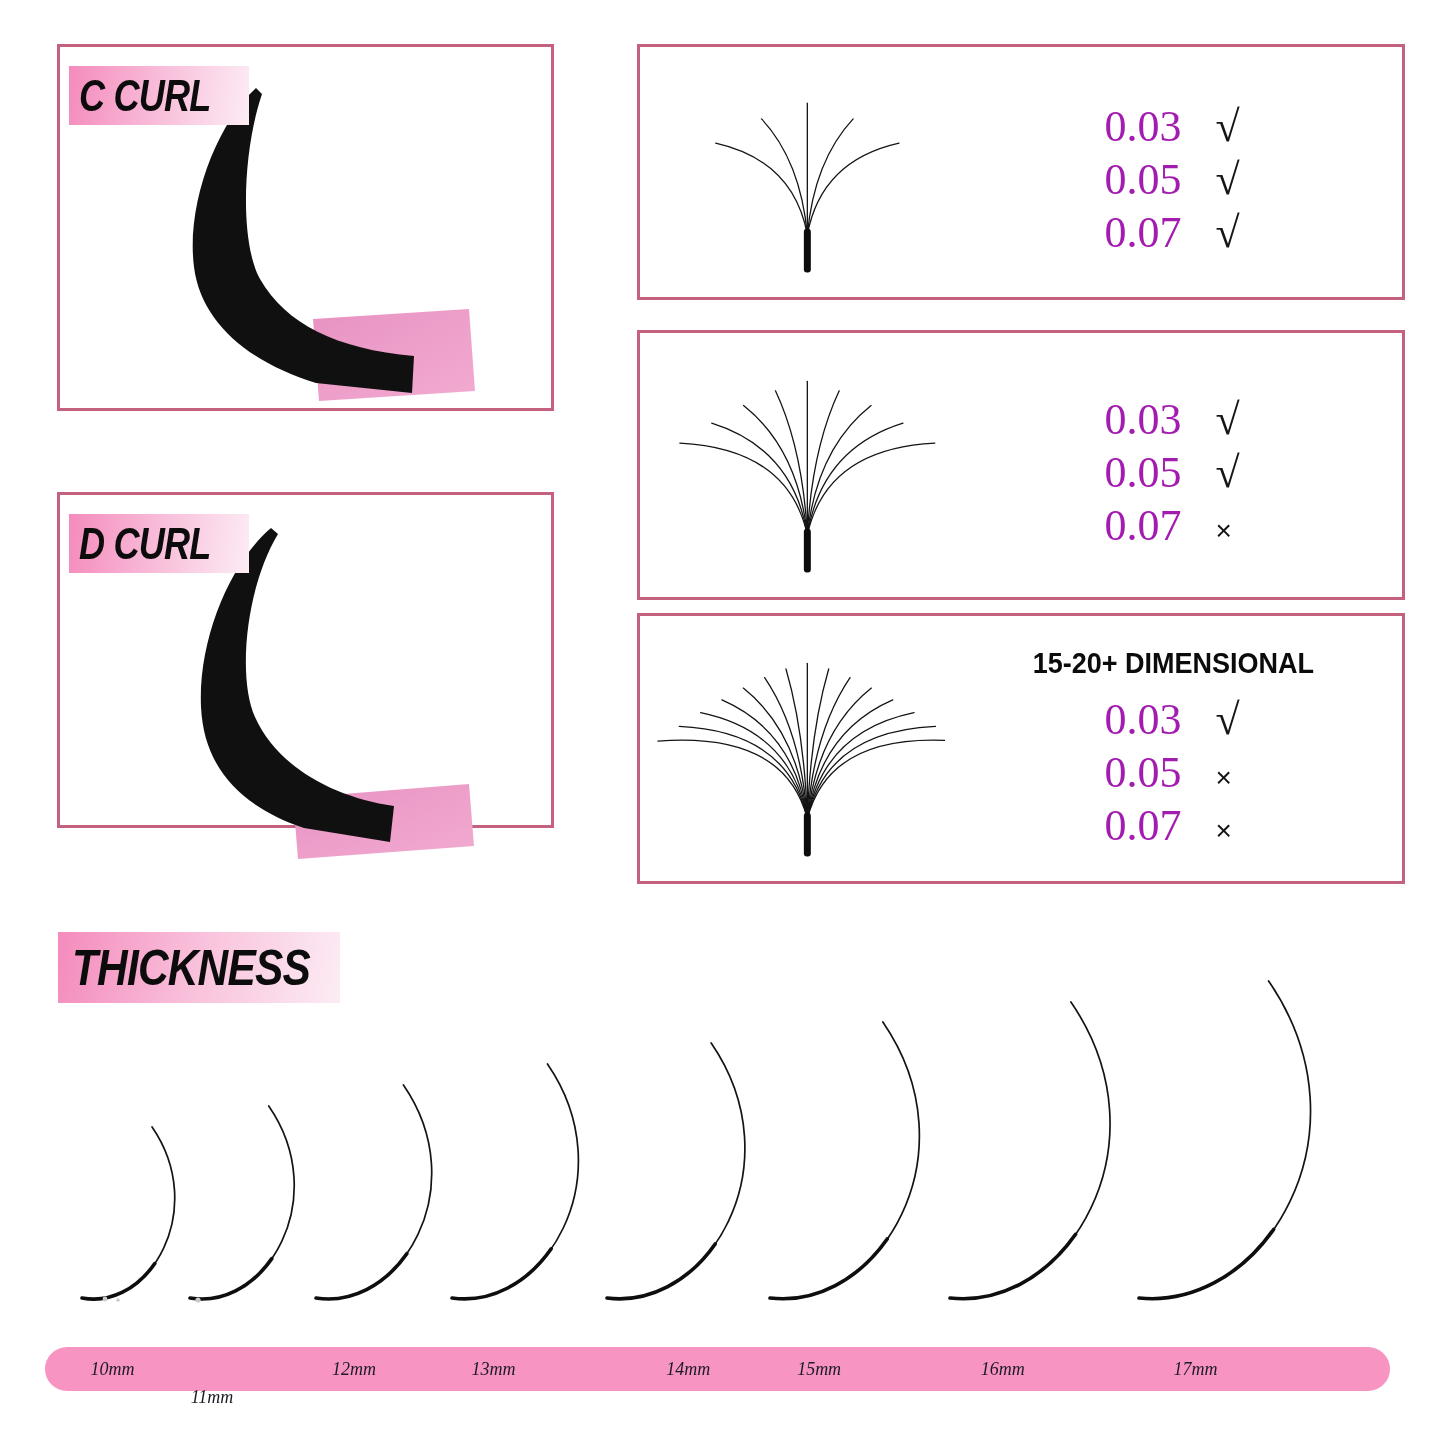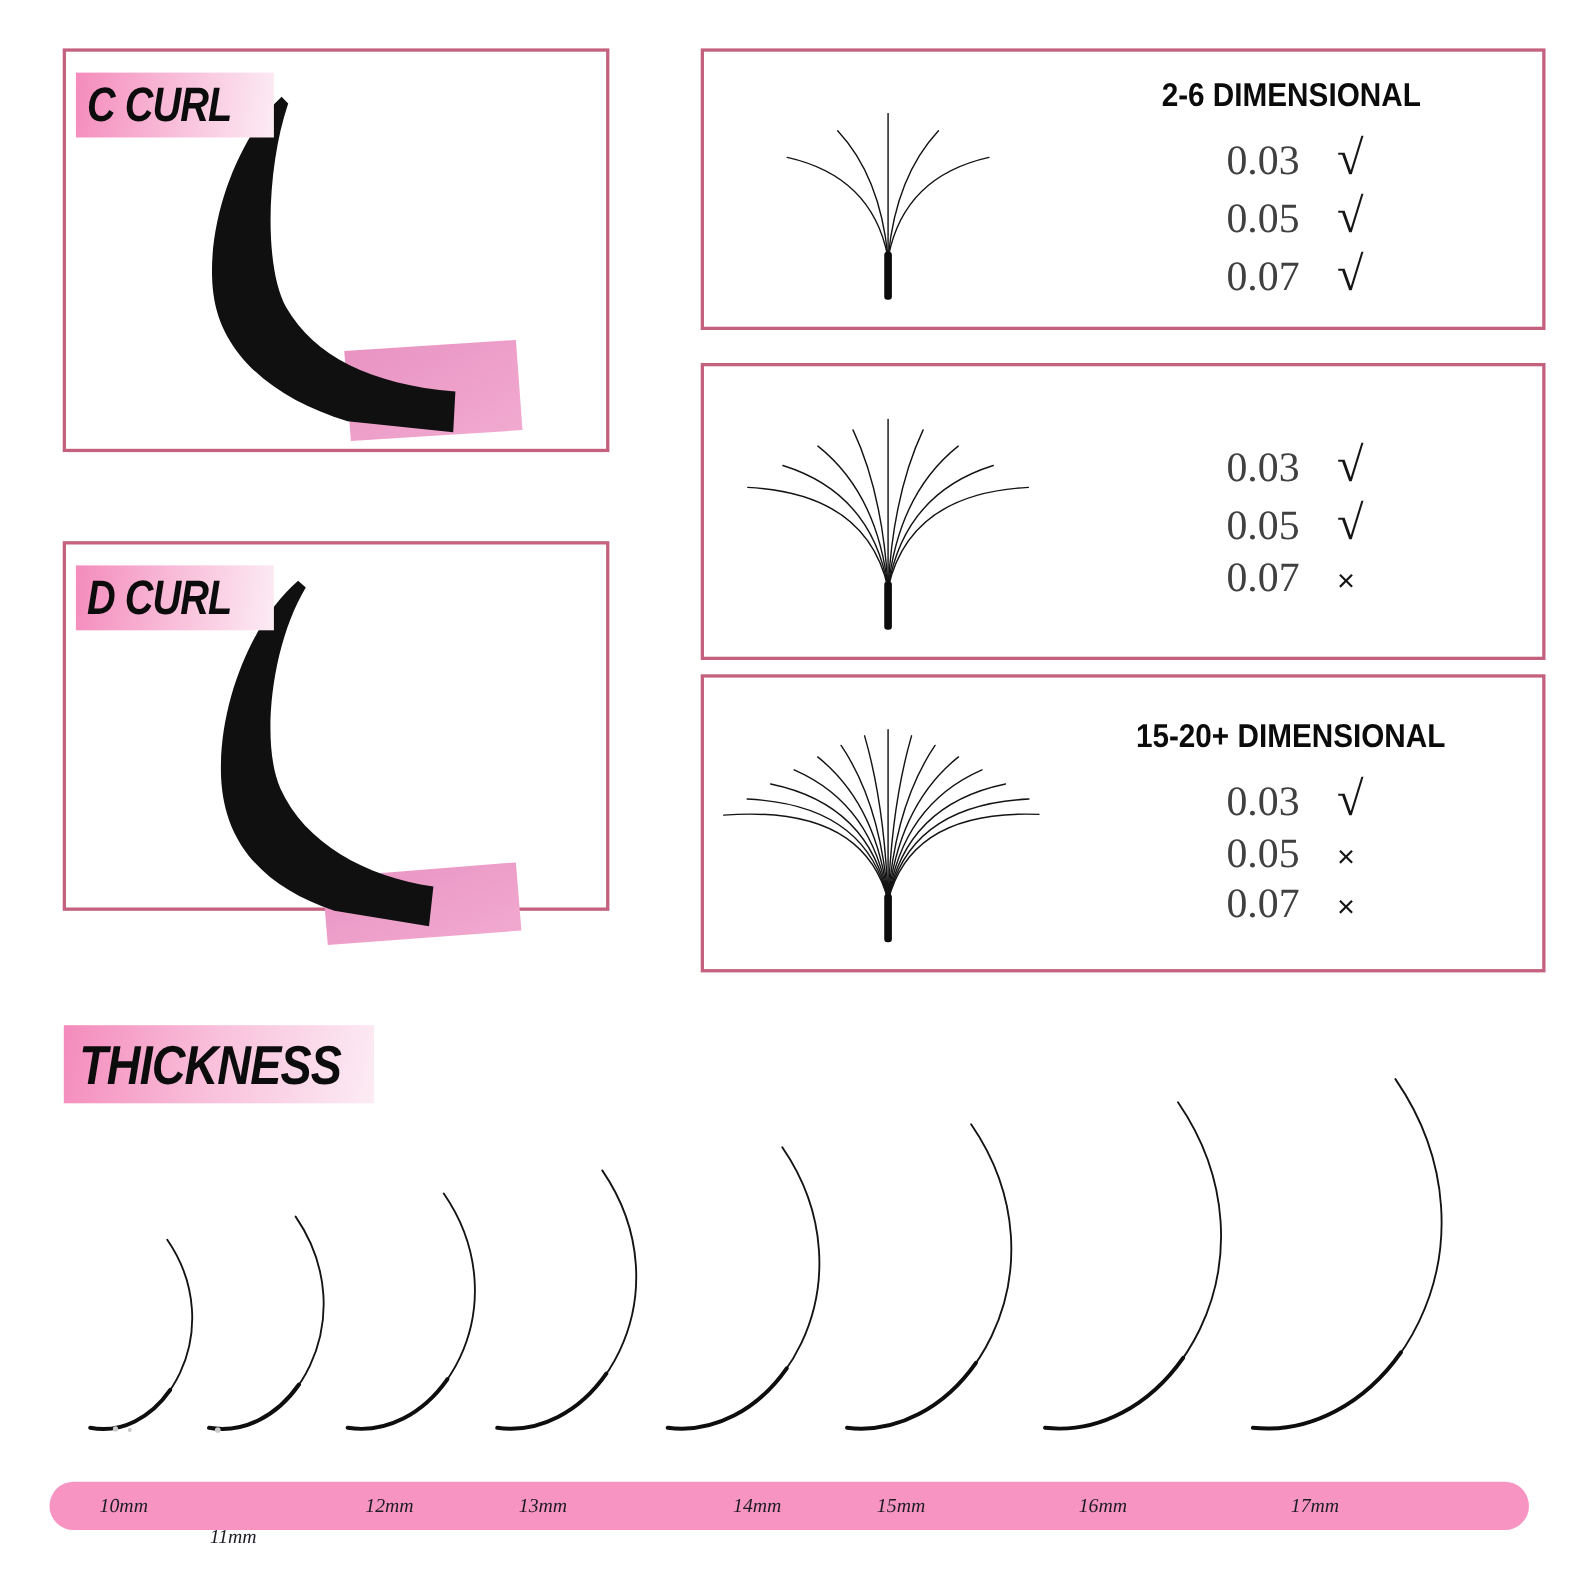--- a/index.html
+++ b/index.html
@@ -27,21 +27,21 @@
   .dim-box-1{top:44px;height:256px;}
   .dim-box-2{top:330px;height:270px;}
   .dim-box-3{top:613px;height:271px;}
   .fan-area{width:40%;height:100%;position:relative;}
   .fan-area svg{position:absolute;left:0;top:0;width:100%;height:100%;}
   .dim-text{width:60%;display:flex;flex-direction:column;align-items:center;justify-content:center;}
   .dim-title{font-weight:bold;font-size:30px;color:#0b0b0b;white-space:nowrap;}
   .dim-title span{display:inline-block;transform:scaleX(0.9);}
   .dim-rows{display:flex;flex-direction:column;gap:2px;margin-top:14px;}
   .dim-row{display:flex;align-items:baseline;justify-content:center;gap:34px;}
-  .dim-value{font-family:"Liberation Serif",serif;font-size:38px;color:#404040;width:104px;text-align:right;}
+  .dim-value{font-family:"Liberation Serif",serif;font-size:44px;color:#a21caf;width:104px;text-align:right;}
   .dim-mark{width:54px;text-align:left;color:#151515;}
   .dim-mark.check{font-family:"Liberation Serif",serif;font-style:italic;font-size:44px;}
   .dim-mark.cross{font-family:"Liberation Sans",sans-serif;font-size:28px;}
   
   .thickness-label{
     position:absolute;left:58px;top:932px;width:282px;height:71px;
     background:linear-gradient(100deg,var(--grad1) 0%,#f9c2dc 50%,var(--grad2) 100%);
     display:flex;align-items:center;padding-left:14px;box-sizing:border-box;
   }
   .thickness-label span{
@@ -100,21 +100,20 @@
       <svg viewBox="0 0 306 250">
           <path d="M 168 188 Q 154.2 113.6 76 96" fill="none" stroke="#141414" stroke-width="1.3" stroke-linecap="round"></path>
           <path d="M 168 188 Q 161.1 113.6 122 71.69168195793502" fill="none" stroke="#141414" stroke-width="1.3" stroke-linecap="round"></path>
           <path d="M 168 188 Q 168 113.6 168 56" fill="none" stroke="#141414" stroke-width="1.3" stroke-linecap="round"></path>
           <path d="M 168 188 Q 174.9 113.6 214 71.69168195793502" fill="none" stroke="#141414" stroke-width="1.3" stroke-linecap="round"></path>
           <path d="M 168 188 Q 181.8 113.6 260 96" fill="none" stroke="#141414" stroke-width="1.3" stroke-linecap="round"></path>
           <rect x="164.5" y="182" width="7" height="44" rx="3" fill="#0c0c0c"></rect>
         </svg>
     </div>
     <div class="dim-text">
-      <div class="dim-title"><span>2-6 DIMENSIONAL</span></div>
       <div class="dim-rows">
         <div class="dim-row">
           <span class="dim-value">0.03</span>
           <span class="dim-mark check">√</span>
         </div>
         <div class="dim-row">
           <span class="dim-value">0.05</span>
           <span class="dim-mark check">√</span>
         </div>
         <div class="dim-row">

